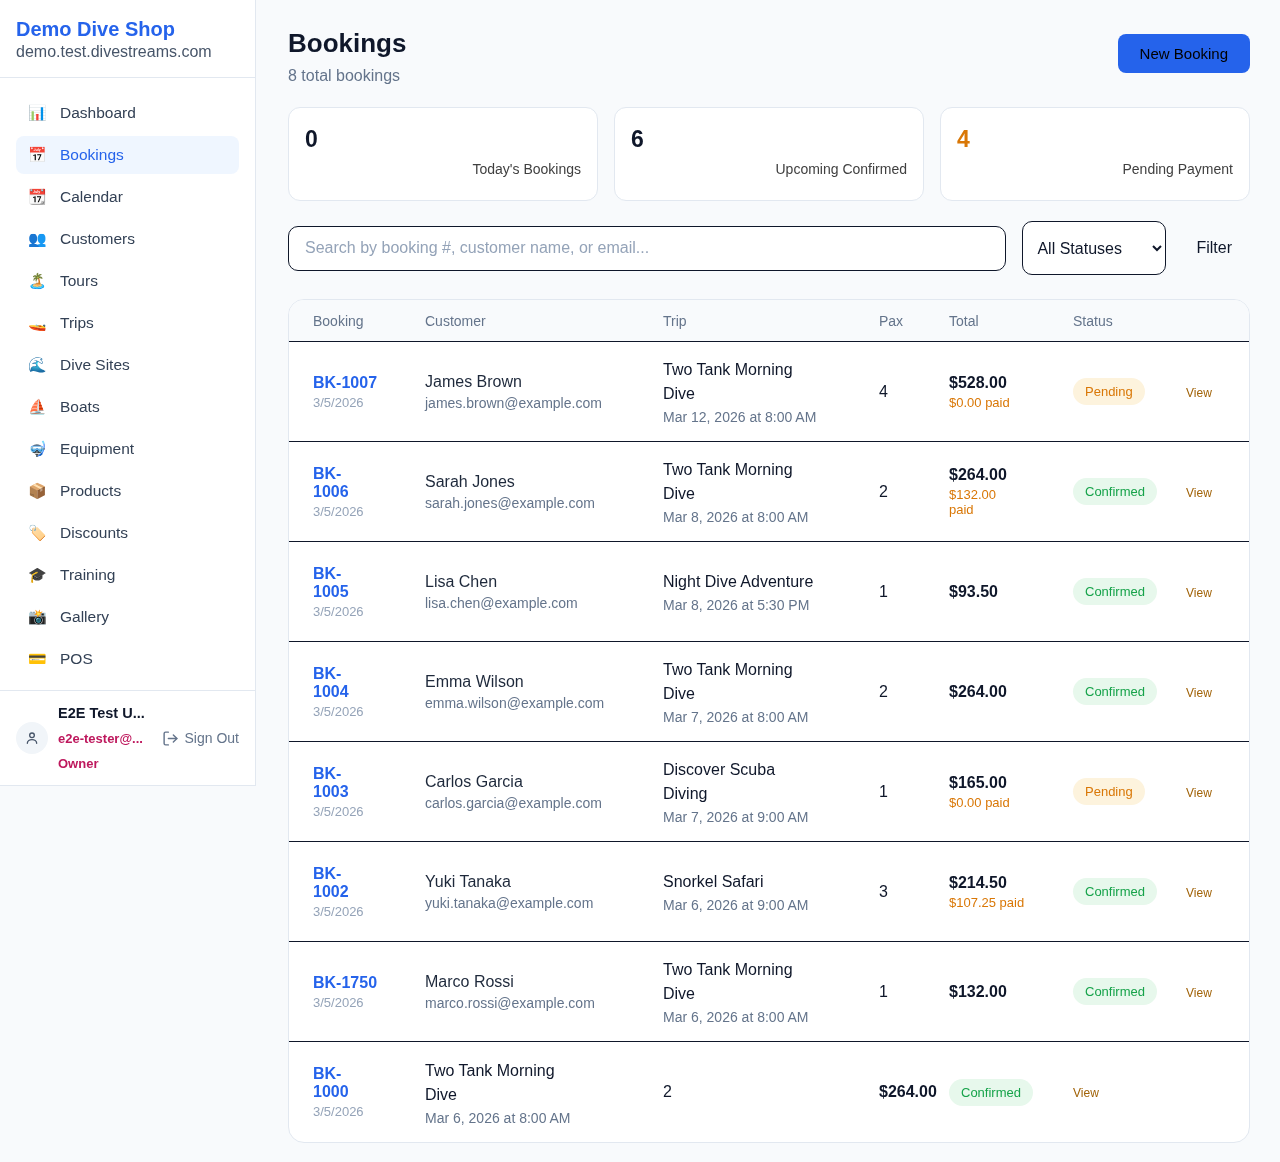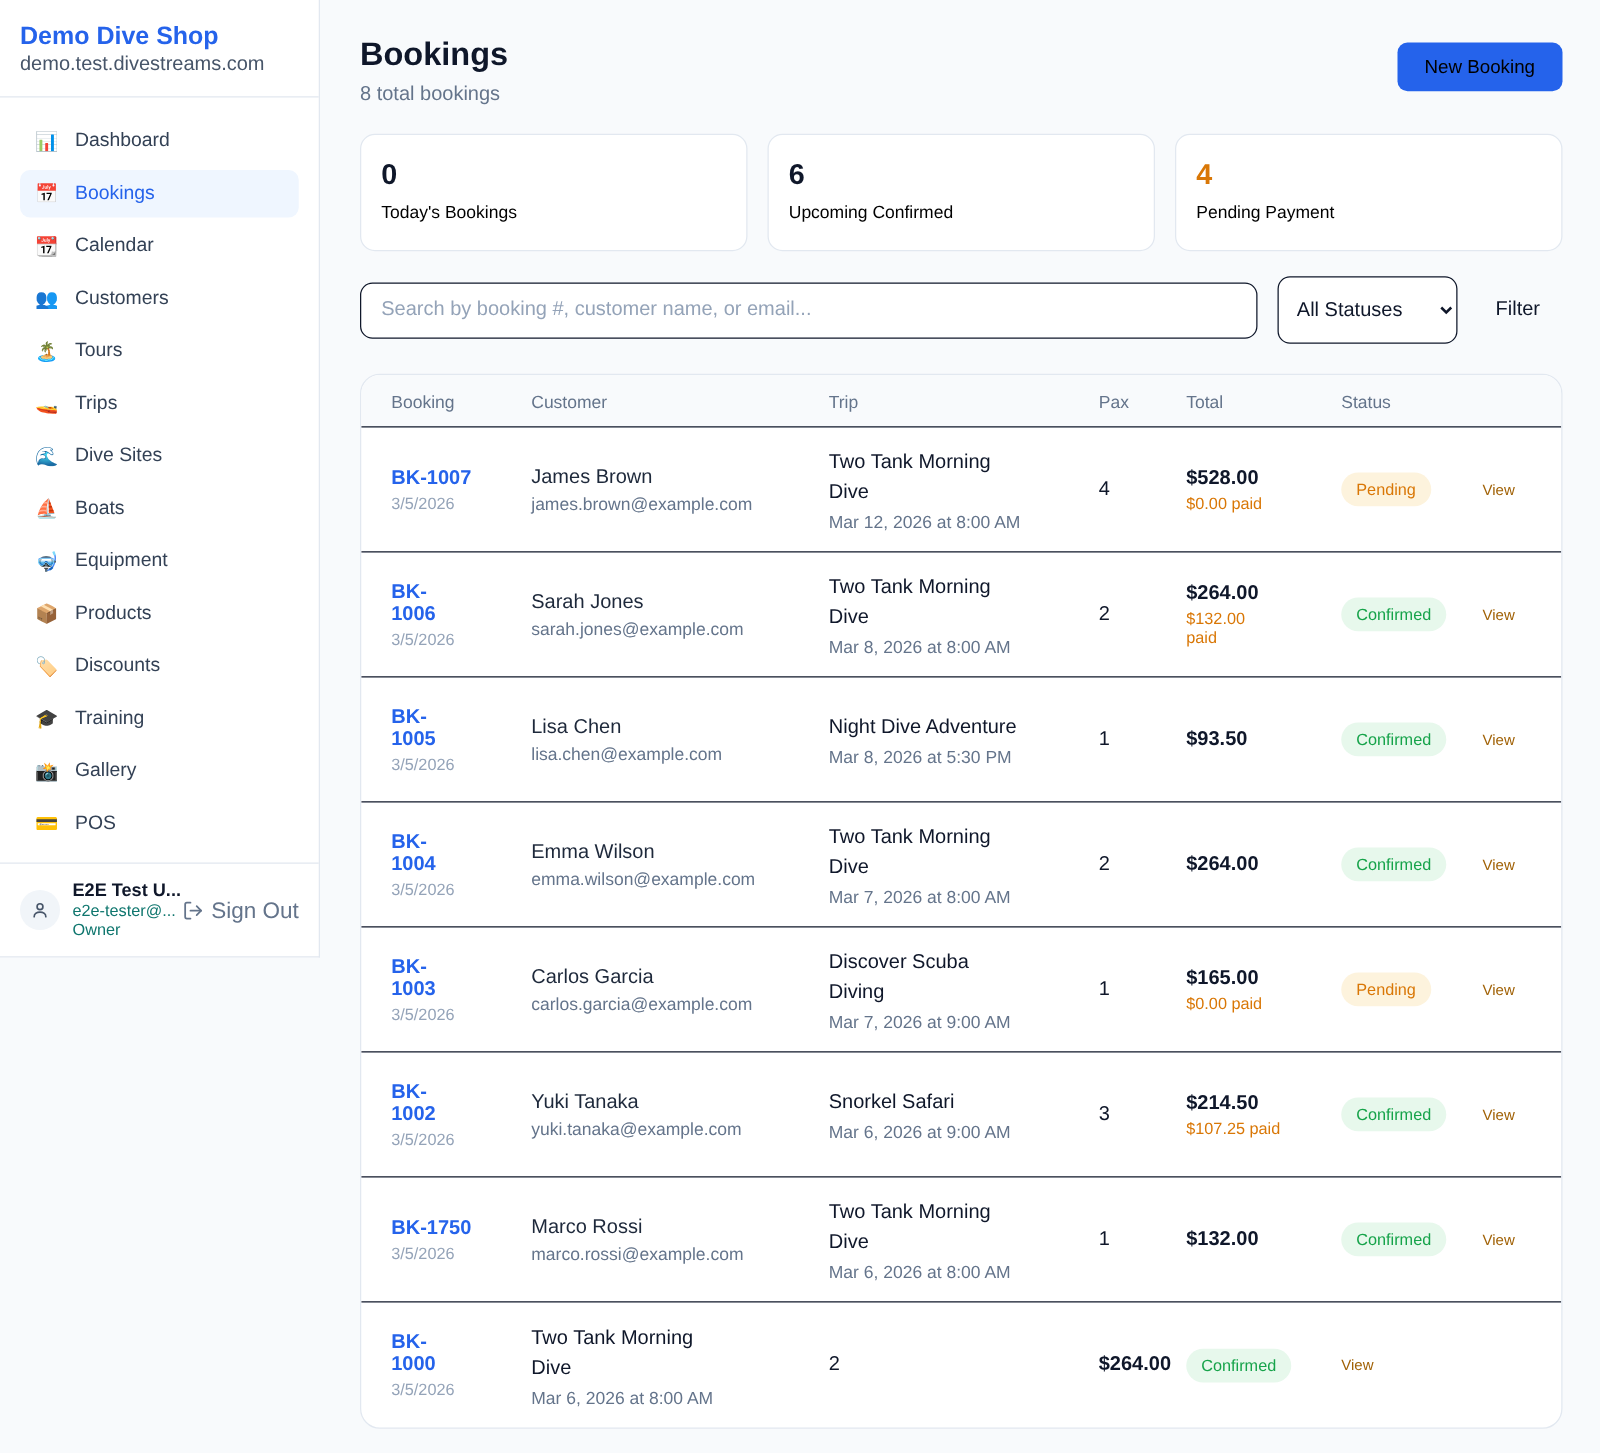--- a/index.html
+++ b/index.html
@@ -30,42 +30,42 @@
   .user-section {
     border-top:1px solid #e2e8f0; padding:14px 16px;
     display:flex; align-items:center; gap:10px;
   }
   .avatar {
     width:32px; height:32px; border-radius:50%; background:#f1f5f9;
     display:flex; align-items:center; justify-content:center; color:#475569; flex:0 0 32px;
   }
   .user-info { min-width:0; }
   .user-name { font-size:14.5px; font-weight:700; color:#0f172a; white-space:nowrap; }
-  .user-email, .user-role { font-size:13px; color:#0f766e; margin-top:0; white-space:nowrap; }
-  .signout { margin-left:auto; display:flex; align-items:center; gap:6px; color:#64748b; font-size:18px; cursor:pointer; white-space:nowrap; }
+  .user-email, .user-role { font-size:13px; color:#be185d; margin-top:10px; white-space:nowrap;font-weight:bold; }
+  .signout { margin-left:auto; display:flex; align-items:center; gap:6px; color:#64748b; font-size:14px; cursor:pointer; white-space:nowrap; }
 
   
   .main { flex:1; padding:28px 32px 32px; }
   .page-header { display:flex; align-items:flex-start; justify-content:space-between; }
   .page-title { font-size:26px; font-weight:700; color:#0f172a; }
   .page-subtitle { font-size:16px; color:#64748b; margin-top:8px; }
   .btn-primary {
     background:#2563eb; color:#000000; border:none; border-radius:8px;
     padding:11px 22px; font-size:15px; font-weight:500; cursor:pointer;
     font-family:"Liberation Sans", sans-serif; margin-top:6px;
   }
 
   .stats-row { display:flex; gap:16px; margin-top:22px; }
   .stat-card {
     flex:1; background:#ffffff; border:1px solid #e2e8f0; border-radius:12px;
     padding:18px 16px; height:94px;
   }
   .stat-value { font-size:23px; font-weight:700; color:#0f172a; }
   .stat-value.accent { color:#d97706; }
-  .stat-label { font-size:14px; color:#000000; margin-top:8px; }
+  .stat-label { font-size:14px; color:#404040; margin-top:8px;text-align:right; }
 
   .filter-row { display:flex; align-items:center; margin-top:20px; }
   .search-input {
     flex:1; height:45px; border:1px solid #0f172a; border-radius:10px;
     padding:0 16px; font-size:16px; color:#ef4444; background:#ffffff;
     font-family:"Liberation Sans", sans-serif;
   }
   .search-input::placeholder { color:#94a3b8; }
   .status-select {
     height:54px; border:1px solid #0f172a; border-radius:10px;

